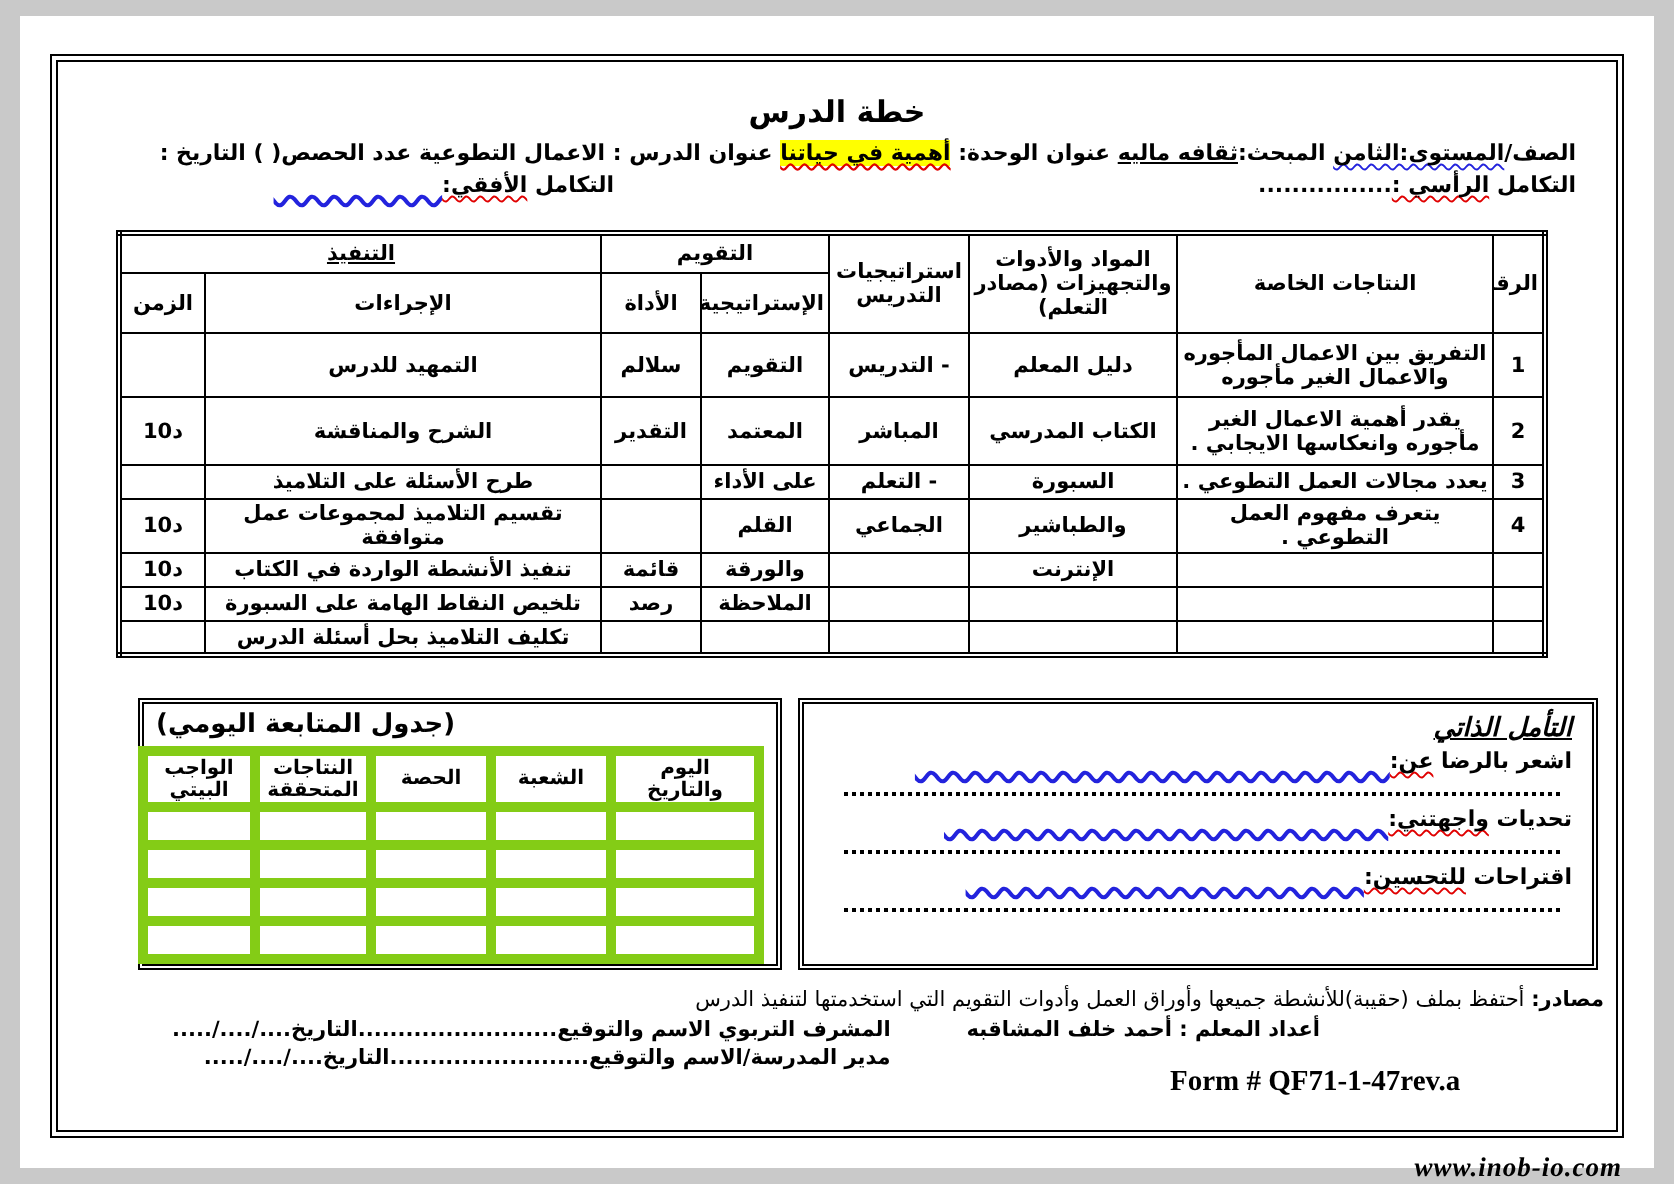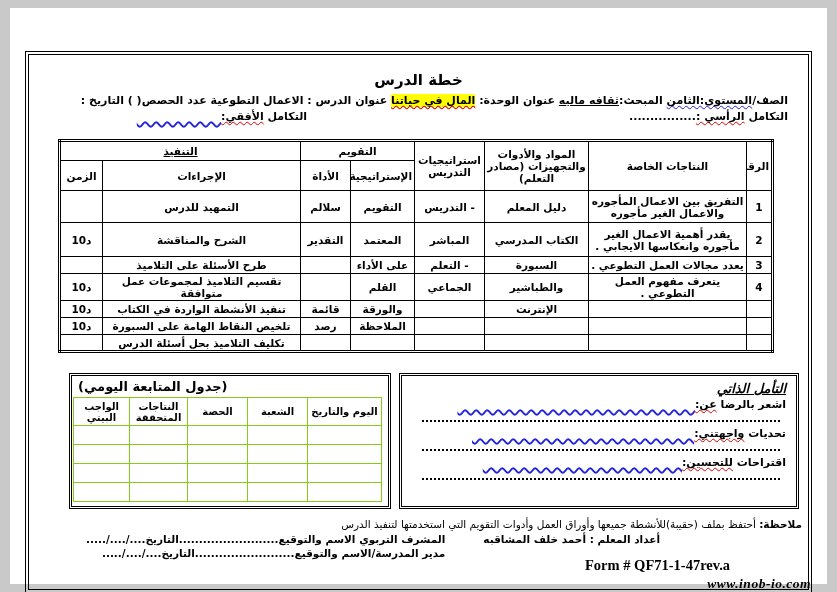--- a/index.html
+++ b/index.html
@@ -10,21 +10,20 @@
     position: relative;
     overflow: hidden;
   }
   .page {
     position: absolute; left: 10px; top: 8px; width: 817px; height: 576px;
     background: #ffffff;
   }
   .frame {
     position: absolute; left: 15px; top: 19px; width: 787px; height: 542px;
     border: 4px double #000;
-    margin-top: 24px;
   }
   .doc-title { text-align: center; margin-top: 15px; font-size: 15px; font-weight: bold; line-height: 21px; }
   .info-line { margin: 1px 20px 0 24px; font-size: 11px; font-weight: bold; line-height: 17px; text-align: right; white-space: nowrap; }
   .seg-wavy-blue { text-decoration: underline wavy #2323dd; text-decoration-skip-ink: none; text-decoration-thickness: 1px; }
   .wavy-red { text-decoration: underline wavy #e00000; text-decoration-skip-ink: none; text-decoration-thickness: 1px; }
   .seg-underline { text-decoration: underline; }
   .seg-highlight { background: #ffff00; text-decoration: underline wavy #e00000; text-decoration-skip-ink: none; }
   .meta-line { margin: 0 20px 0 24px; font-size: 11px; font-weight: bold; line-height: 16px; text-align: right; }
   .squiggle { font-weight: bold; color: #2323dd; text-decoration: underline wavy #2323dd; text-decoration-skip-ink: none; text-decoration-thickness: 1.5px; letter-spacing: 1px; }
   .integ-flex { display: flex; align-items: flex-start; }
@@ -46,41 +45,41 @@
   .box { border: 3px double #000; height: 136px; background: #fff; }
   .box-reflection { width: 400px; padding: 5px 10px 0 10px; }
   .box-followup { width: 322px; padding: 3px 6px 0 6px; }
 
   .refl-title { font-size: 13px; font-weight: bold; font-style: italic; text-decoration: underline; line-height: 16px; }
   .refl-line { font-size: 11px; font-weight: bold; line-height: 15px; white-space: nowrap; }
   .dotted-line { border-bottom: 2px dotted #000; height: 10px; margin: 0 6px 4px 10px; }
 
   .fu-title { text-align: left; font-size: 13px; font-weight: bold; line-height: 16px; }
   table.followup { border-collapse: collapse; width: 100%; table-layout: fixed; margin-top: 2px; }
-  table.followup td { border: 1px solid #84cc16; font-size: 10px; font-weight: bold; text-align: center; vertical-align: middle; padding: 0 2px; }
+  table.followup td { border: 5px solid #84cc16; font-size: 10px; font-weight: bold; text-align: center; vertical-align: middle; padding: 0 2px; }
   table.followup .fu-hdr td { height: 28px; }
   table.followup .fu-empty td { height: 19px; }
 
   .note-block { position: absolute; right: 6px; top: 462px; width: 540px; text-align: right; font-size: 10.5px; line-height: 15px; }
   .note-label { font-weight: bold; }
   .teacher-line { font-weight: bold; margin-right: 142px; }
   .sign-block { position: absolute; left: 57px; top: 477px; font-size: 10.5px; font-weight: bold; line-height: 14px; text-align: right; }
   .form-number { position: absolute; left: 556px; top: 502px; direction: ltr; font-family: "Liberation Serif", "DejaVu Serif", serif; font-weight: bold; font-size: 14.5px; }
   .website { position: absolute; right: 16px; top: 568px; direction: ltr; font-family: "Liberation Serif", "DejaVu Serif", serif; font-weight: bold; font-style: italic; font-size: 13.5px; letter-spacing: 0.5px; }
 </style>
 </head>
 <body>
 
 <div class="page">
   <div class="frame">
 
     <div class="doc-title">خطة الدرس</div>
 
     <div class="info-line">
-      <span>الصف/</span><span class="seg-wavy-blue">المستوى:الثامن</span><span> المبحث:</span><span class="seg-underline">ثقافه ماليه</span><span>  عنوان الوحدة: </span><span class="seg-highlight">المال في حياتنا</span><span> عنوان الدرس : الاعمال التطوعية  عدد الحصص(   )  التاريخ :</span>
+      <span>الصف/</span><span class="seg-wavy-blue">المستوى:الثامن</span><span> المبحث:</span><span class="seg-underline">ثقافه ماليه</span><span>  عنوان الوحدة: </span><span class="seg-highlight">أهمية في حياتنا</span><span> عنوان الدرس : الاعمال التطوعية  عدد الحصص(   )  التاريخ :</span>
     </div>
 
 
     <div class="meta-line integ-flex">
       <span><span>التكامل </span><span class="wavy-red">الرأسي :</span><span>................</span></span>
       <span class="integ-h"><span>التكامل </span><span class="wavy-red">الأفقي:</span><span class="squiggle">&nbsp;&nbsp;&nbsp;&nbsp;&nbsp;&nbsp;&nbsp;&nbsp;&nbsp;&nbsp;&nbsp;&nbsp;&nbsp;&nbsp;&nbsp;&nbsp;&nbsp;&nbsp;&nbsp;&nbsp;&nbsp;&nbsp;</span></span>
     </div>
 
     <table class="lesson">
       <colgroup>
@@ -245,21 +244,21 @@
                 <td></td>
                 <td></td>
               </tr>
         </tbody>
           </table>
       </div>
 
     </div>
 
     <div class="note-block">
-      <div><span class="note-label">ملاحظة:</span><span> أحتفظ بملف (حقيبة)للأنشطة جميعها وأوراق العمل وأدوات التقويم التي استخدمتها لتنفيذ الدرس</span></div>
+      <div><span class="note-label">مصادر:</span><span> أحتفظ بملف (حقيبة)للأنشطة جميعها وأوراق العمل وأدوات التقويم التي استخدمتها لتنفيذ الدرس</span></div>
       <div class="teacher-line">أعداد المعلم : أحمد خلف المشاقبه</div>
     </div>
 
     <div class="sign-block">
       <div>المشرف التربوي الاسم والتوقيع.........................التاريخ..../..../.....</div>
       <div>مدير المدرسة/الاسم والتوقيع.........................التاريخ..../..../.....</div>
     </div>
 
     <div class="form-number">Form # QF71-1-47rev.a</div>
 

